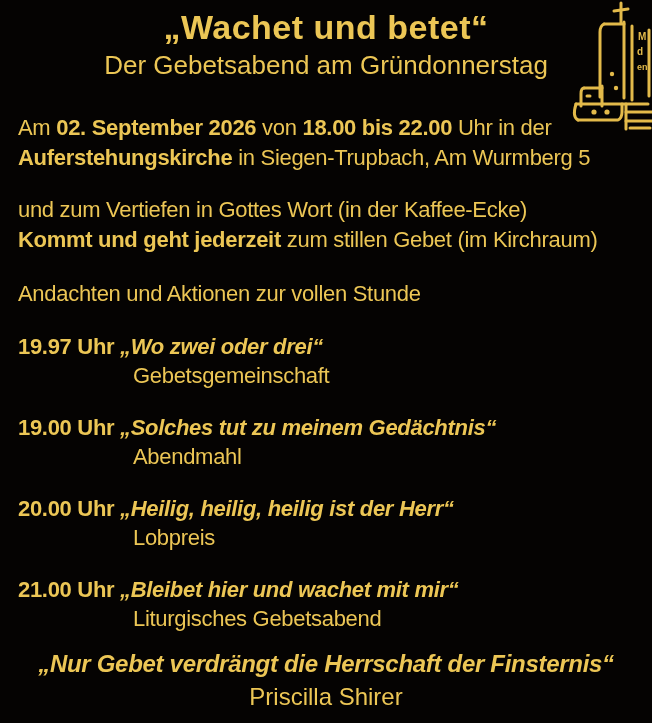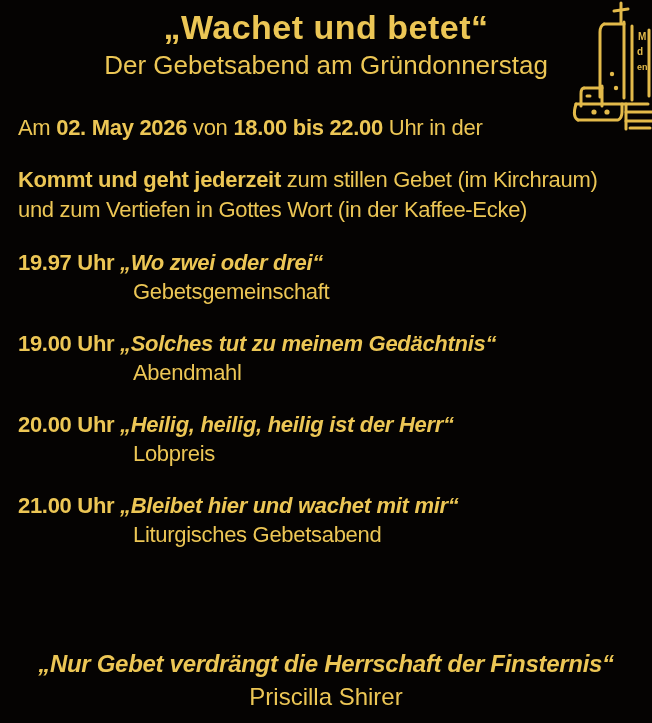--- a/index.html
+++ b/index.html
@@ -89,31 +89,35 @@
     </svg>
   </div>
 
   <div class="title">„Wachet und betet“</div>
   <div class="subtitle">Der Gebetsabend am Gründonnerstag</div>
 
   <div class="content">
 
     <div class="intro">
       <div class="line">
-        <span>Am </span><span class="b">02. May 2026</span><span> von </span><span class="b">18.00 bis 22.00</span><span> Uhr in der</span>
+        <span>Am </span><span class="b">02. September 2026</span><span> von </span><span class="b">18.00 bis 22.00</span><span> Uhr in der</span>
+      </div>
+      <div class="line">
+        <span class="b">Auferstehungskirche</span><span> in Siegen-Trupbach, Am Wurmberg 5</span>
       </div>
     </div>
 
     <div class="invitation">
+      <div class="line">und zum Vertiefen in Gottes Wort (in der Kaffee-Ecke)</div>
       <div class="line">
         <span class="b">Kommt und geht jederzeit</span><span> zum stillen Gebet (im Kirchraum)</span>
       </div>
-      <div class="line">und zum Vertiefen in Gottes Wort (in der Kaffee-Ecke)</div>
     </div>
 
+    <div class="note">Andachten und Aktionen zur vollen Stunde</div>
 
     <div class="schedule">
 
       <div class="entry">
         <div class="time">19.97 Uhr</div>
         <div>
           <div class="quote">„Wo zwei oder drei“</div>
           <div class="activity">Gebetsgemeinschaft</div>
         </div>
       </div>

